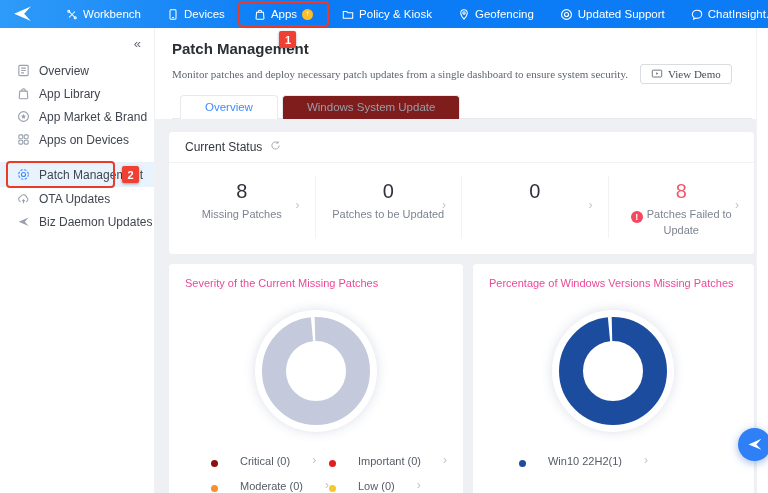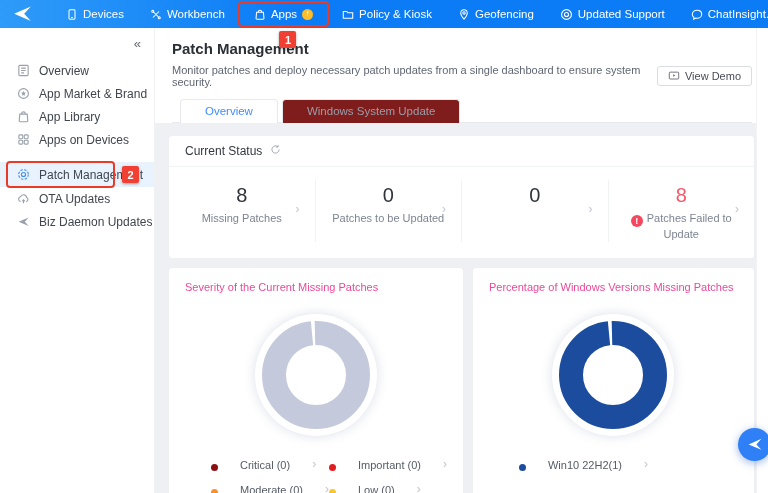--- a/index.html
+++ b/index.html
@@ -37,21 +37,21 @@
   .side-item.sel svg { color:#3f8cff; }
   .grp-gap { margin-top:11px; }
   .ann-box-side { position:absolute; left:6px; right:39px; top:-1px; bottom:-1px;
                   border:2px solid #e93b28; border-radius:4px; pointer-events:none; }
   .ann-badge.two { position:absolute; right:15px; top:4px; }
 
   
   .main { flex:1; background:#eef0f4; position:relative; min-width:0; }
   .page-head { background:#fff; padding:12px 16px 0 17px; }
   .page-title { font-size:15px; font-weight:bold; color:#2b2f36; }
-  .sub-row { display:flex; align-items:center; gap:12px; margin-top:7px; }
+  .sub-row { display:flex; align-items:center; gap:12px; margin-top:7px;font-family:Liberation Serif, serif; }
   .subtitle { font-size:11px; color:#5f6672; }
   .view-demo { display:inline-flex; align-items:center; gap:5px; border:1px solid #d9dce1; border-radius:3px;
                padding:3px 10px; font-size:11px; color:#474c55; background:#fff; cursor:pointer; white-space:nowrap; }
   .tabs { display:flex; align-items:flex-end; padding-left:8px; border-bottom:1px solid #e7e9ee; margin-top:11px; }
   .tab { height:24px; line-height:23px; padding:0 24px; font-size:11.5px; border:1px solid #e7e9ee; border-bottom:none;
          border-radius:4px 4px 0 0; background:#7f1d1d; color:#989ea9; margin-right:4px; margin-bottom:-1px; cursor:pointer; }
   .tab.active { background:#fff; color:#3f8cff; }
 
   .content { padding:12px 13px 0; }
   .card { background:#fff; border:1px solid #edeff2; border-radius:4px; }
@@ -94,33 +94,33 @@
   <div class="topnav">
     <div class="brand">
       <svg width="21" height="20" viewBox="0 0 24 24">
         <polygon points="22,3 2,11.8 22,20.5 14,11.8" fill="#ffffff"></polygon>
       </svg>
     </div>
     <div class="nav-divider"></div>
 
     <div class="nav-item">
       <svg width="12" height="13" viewBox="0 0 14 14" fill="none" stroke="#fff" stroke-width="1.2">
-        <rect x="3.5" y="1.5" width="7" height="11" rx="1"></rect>
-          <line x1="5.8" y1="10.6" x2="8.2" y2="10.6"></line>
-      </svg>
-      <span>Devices</span>
-    </div>
-
-    <div class="nav-item">
-      <svg width="12" height="13" viewBox="0 0 14 14" fill="none" stroke="#fff" stroke-width="1.2">
         <path d="M3.5 3.5l7 7M10.5 3.5l-7 7"></path>
           <circle cx="3.2" cy="3.2" r="1.2"></circle>
           <circle cx="10.8" cy="10.8" r="1.2"></circle>
       </svg>
       <span>Workbench</span>
+    </div>
+
+    <div class="nav-item">
+      <svg width="12" height="13" viewBox="0 0 14 14" fill="none" stroke="#fff" stroke-width="1.2">
+        <rect x="3.5" y="1.5" width="7" height="11" rx="1"></rect>
+          <line x1="5.8" y1="10.6" x2="8.2" y2="10.6"></line>
+      </svg>
+      <span>Devices</span>
     </div>
 
     <div class="nav-item apps">
       <svg width="12" height="13" viewBox="0 0 14 14" fill="none" stroke="#fff" stroke-width="1.2">
         <path d="M3 4.5h8l.6 7a1 1 0 0 1-1 1.1H3.4a1 1 0 0 1-1-1.1l.6-7z"></path>
           <path d="M5 4.5V4a2 2 0 0 1 4 0v.5"></path>
       </svg>
       <span>Apps</span>
       <span class="apps-badge">↑</span>
       <div class="ann-box-nav"></div>
@@ -167,32 +167,32 @@
       <div class="side-item">
         <svg width="13" height="13" viewBox="0 0 14 14" fill="none" stroke="currentColor" stroke-width="1.2">
           <rect x="2" y="1.5" width="10" height="11" rx="1"></rect>
             <path d="M4.5 4.5h5M4.5 7h5M4.5 9.5h3"></path>
         </svg>
         <span>Overview</span>
       </div>
 
       <div class="side-item">
         <svg width="13" height="13" viewBox="0 0 14 14" fill="none" stroke="currentColor" stroke-width="1.2">
+          <path d="M3 4.5h8l.6 7a1 1 0 0 1-1 1.1H3.4a1 1 0 0 1-1-1.1l.6-7z"></path>
+            <path d="M5 4.5V4a2 2 0 0 1 4 0v.5"></path>
+        </svg>
+        <span>App Library</span>
+      </div>
+
+      <div class="side-item">
+        <svg width="13" height="13" viewBox="0 0 14 14" fill="none" stroke="currentColor" stroke-width="1.2">
           <circle cx="7" cy="7" r="5.3"></circle>
             <path d="M7 4.4l.8 1.6 1.8.3-1.3 1.3.3 1.8L7 8.5l-1.6.9.3-1.8-1.3-1.3 1.8-.3z" fill="currentColor" stroke="none"></path>
         </svg>
         <span>App Market &amp; Brand</span>
-      </div>
-
-      <div class="side-item">
-        <svg width="13" height="13" viewBox="0 0 14 14" fill="none" stroke="currentColor" stroke-width="1.2">
-          <path d="M3 4.5h8l.6 7a1 1 0 0 1-1 1.1H3.4a1 1 0 0 1-1-1.1l.6-7z"></path>
-            <path d="M5 4.5V4a2 2 0 0 1 4 0v.5"></path>
-        </svg>
-        <span>App Library</span>
       </div>
 
       <div class="side-item">
         <svg width="13" height="13" viewBox="0 0 14 14" fill="none" stroke="currentColor" stroke-width="1.2">
           <rect x="2" y="2" width="4.2" height="4.2" rx="1"></rect>
             <rect x="7.8" y="2" width="4.2" height="4.2" rx="1"></rect>
           <rect x="2" y="7.8" width="4.2" height="4.2" rx="1"></rect>
             <rect x="7.8" y="7.8" width="4.2" height="4.2" rx="1"></rect>
         </svg>
         <span>Apps on Devices</span>

